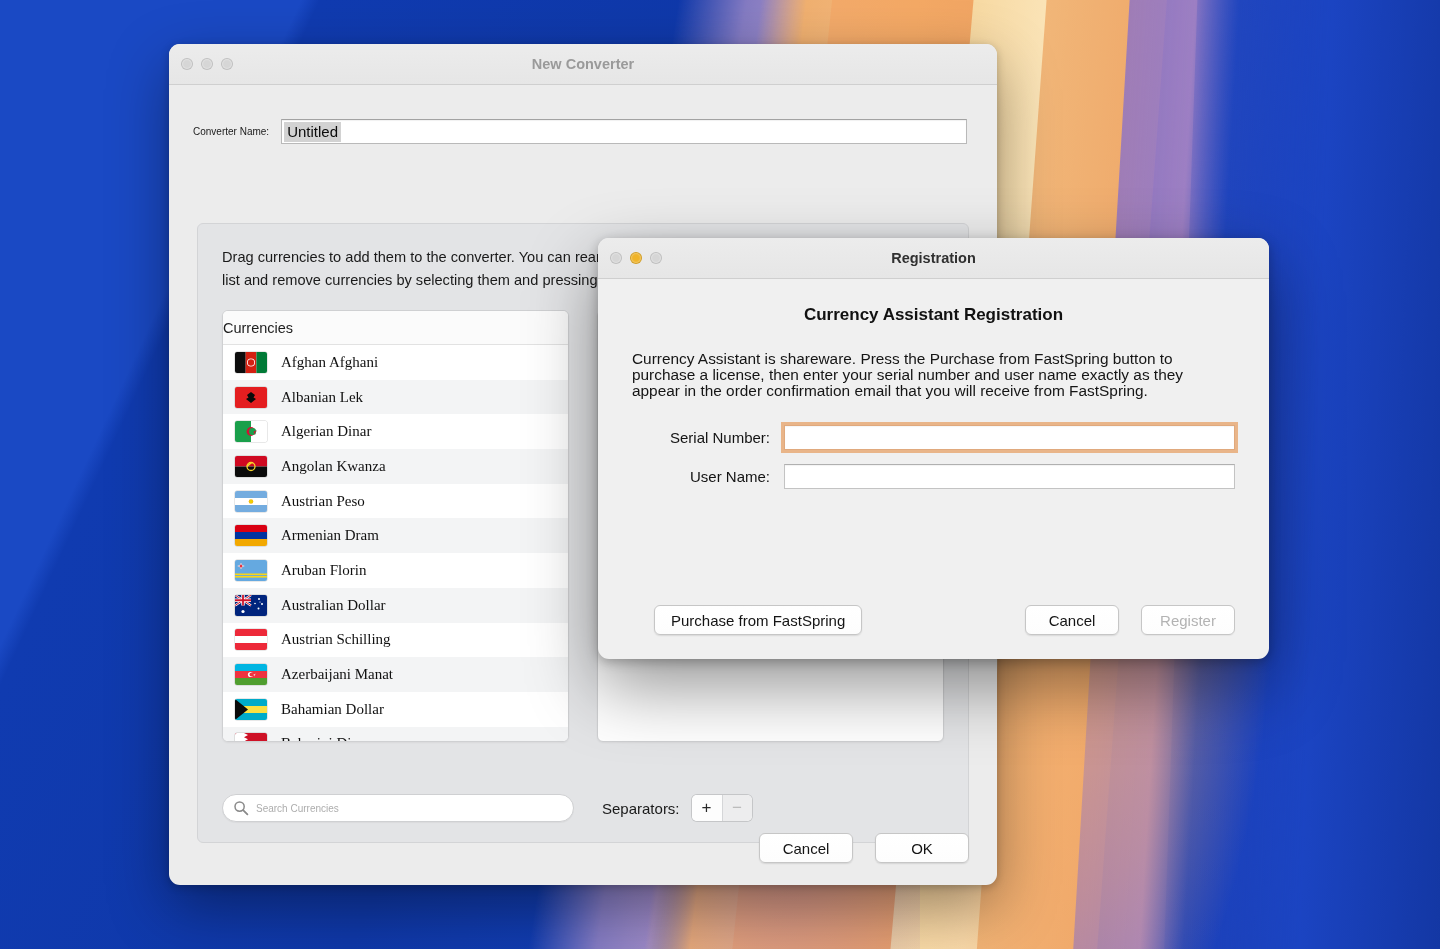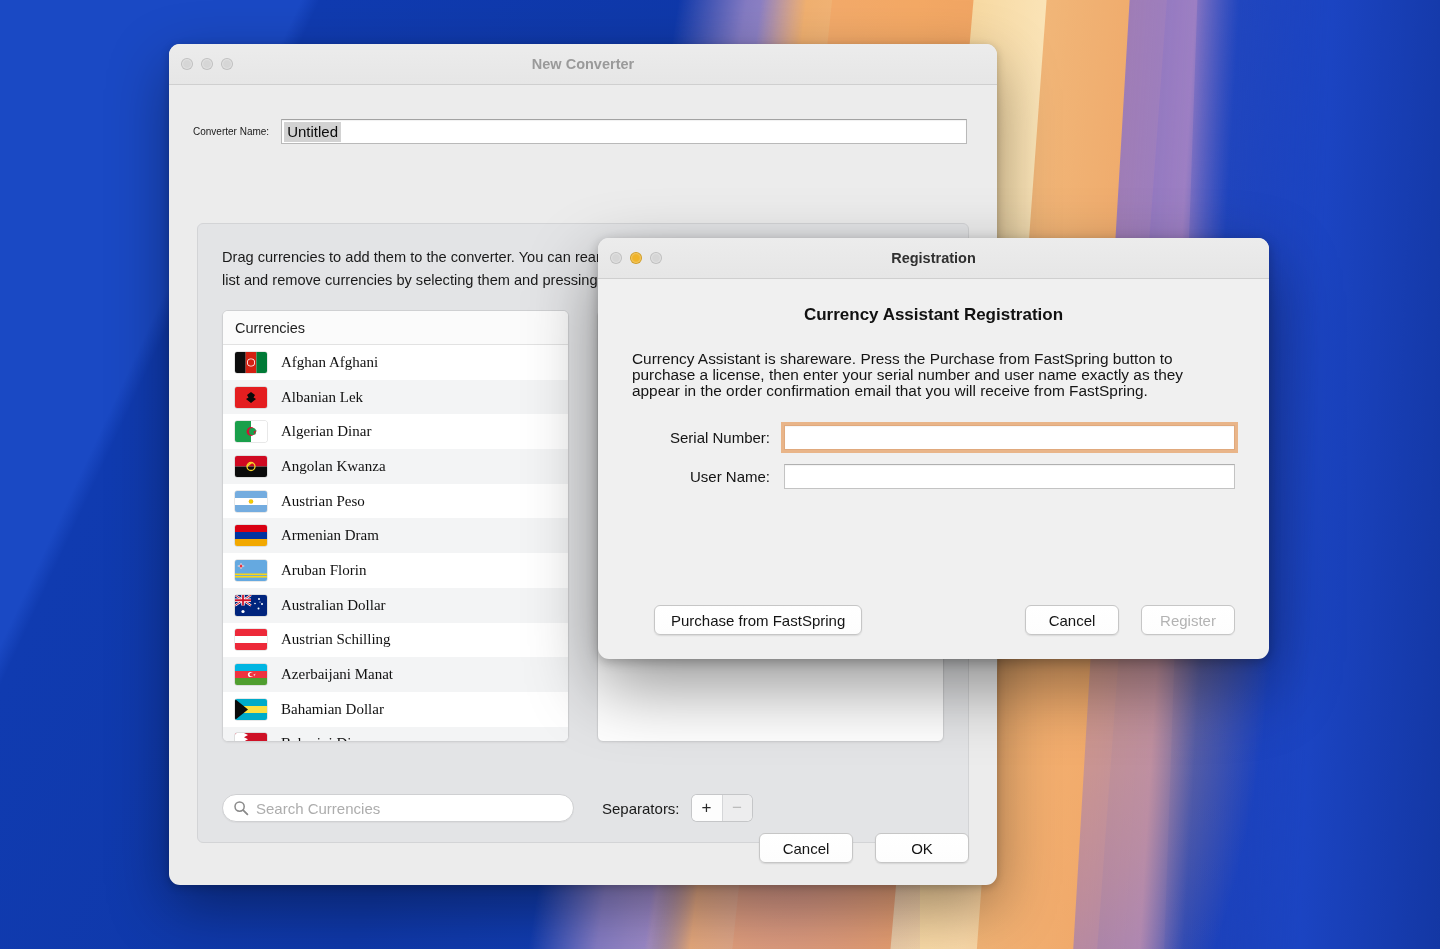--- a/index.html
+++ b/index.html
@@ -151,21 +151,20 @@
     width: 352px;
     height: 432px;
     overflow: hidden;
     box-shadow: 0 1px 2px rgba(0,0,0,.05);
   }
   .list-header {
     height: 34px;
     background: #fbfbfb;
     border-bottom: 1px solid #e2e2e2;
     display: flex; align-items: center;
-    padding-left: 12px;
     font-size: 14.5px;
     color: #1e1e1e;
   }
   .rows { height: 397px; overflow: hidden; }
   .row {
     height: 34.7px;
     display: flex; align-items: center;
     padding-left: 12px;
     font-size: 15px;
     color: #111;
@@ -195,21 +194,21 @@
   .search-wrap {
     width: 352px; height: 28px;
     background: #fff;
     border: 1px solid #cfd0d2;
     border-radius: 14px;
     display: flex; align-items: center;
     padding: 0 10px;
     box-shadow: 0 1px 1px rgba(0,0,0,.04);
   }
   .search-icon { width: 16px; height: 16px; margin-right: 7px; flex:0 0 auto; color:#8a8a8a; }
-  .search-placeholder { font-size: 15px; color: #adadad; text-align: right; }
+  .search-placeholder { font-size: 10px; color: #adadad; text-align: right; }
 
   .sep-group { display: flex; align-items: center; margin-left: 28px; }
   .sep-label { font-size: 15px; color: #1a1a1a; margin-right: 12px; }
   .segmented { display: flex; border-radius: 5px; overflow: hidden;
                box-shadow: 0 0 0 1px #c5c6c8; background: #fff; }
   .seg-btn {
     width: 30px; height: 26px;
     display: flex; align-items: center; justify-content: center;
     font-size: 17px; color: #2a2a2a;
     background: #fdfdfd;

